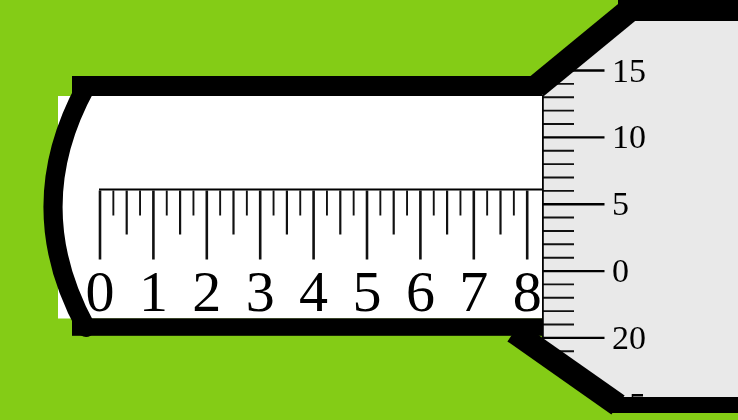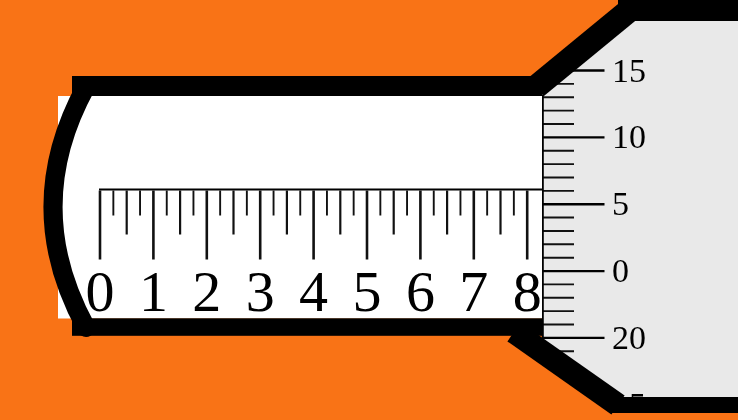--- a/index.html
+++ b/index.html
@@ -1,18 +1,18 @@
 <!DOCTYPE html>
 <html><head>
 <meta charset="utf-8">
 <style>
   html,body{margin:0;padding:0;background:#ffffff;}
   .stage{
     width:738px;height:420px;position:relative;overflow:hidden;
-    background:#f97316;
+    background:#84cc16;
     font-family:"Liberation Serif","DejaVu Serif",serif;
     text-decoration:underline;
   }
   svg{display:block;}
   text{font-family:"Liberation Serif","DejaVu Serif",serif;}
 </style>
 </head>
 <body>
 
 <div class="stage">

